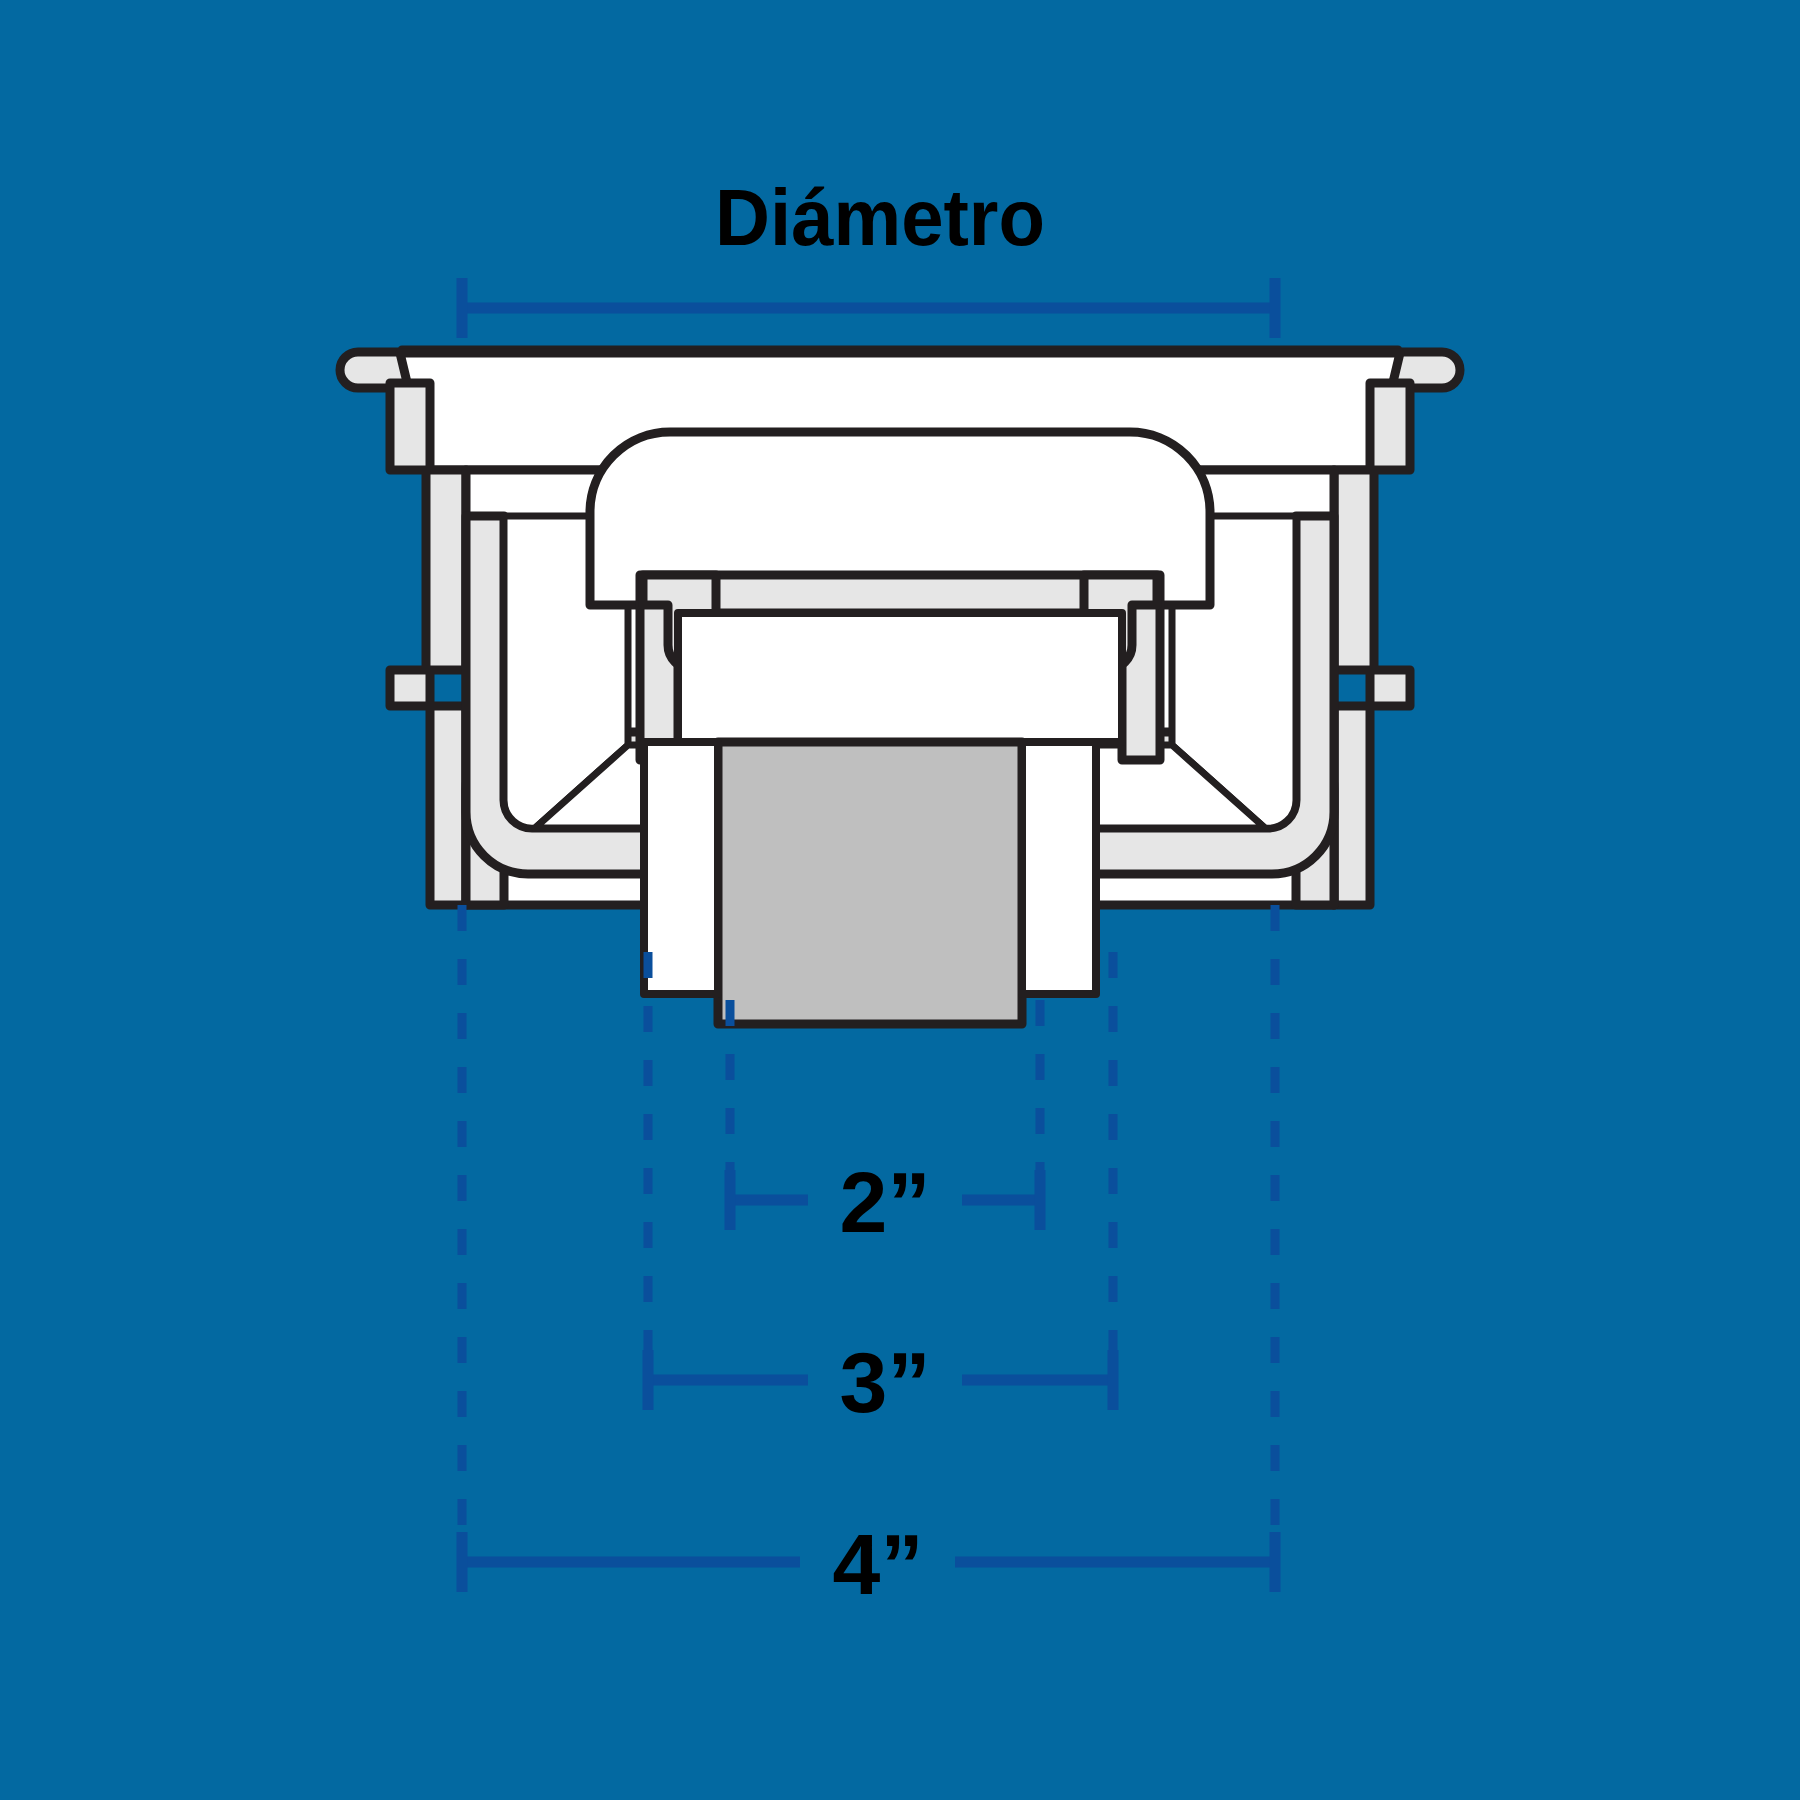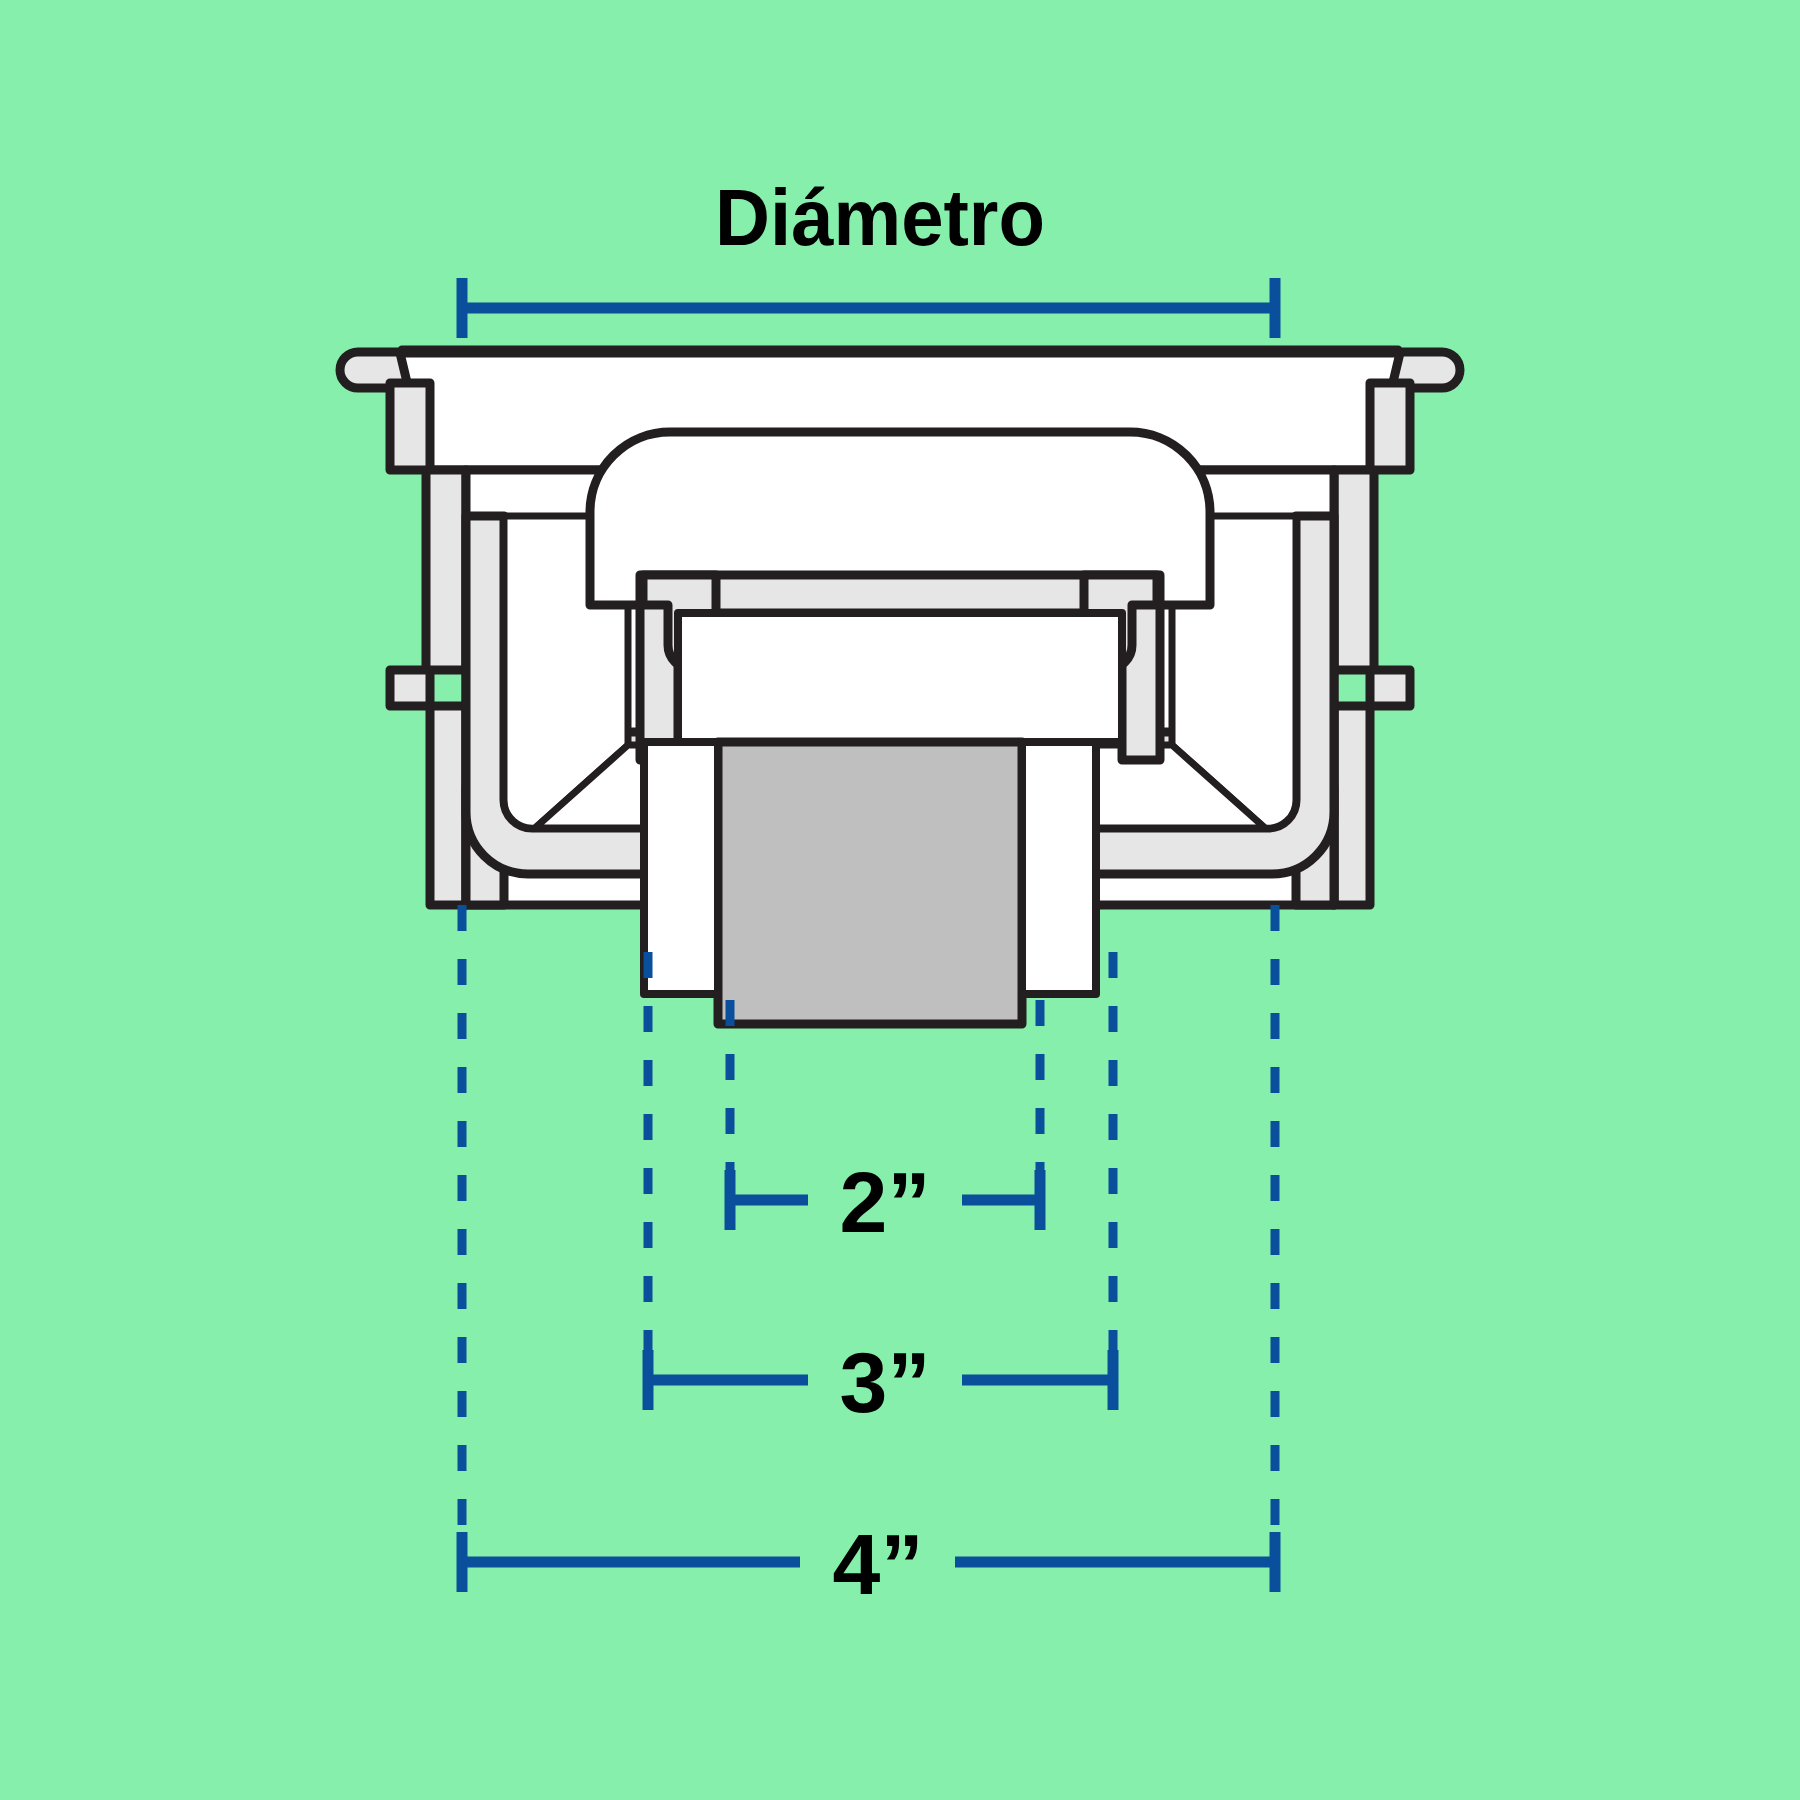--- a/index.html
+++ b/index.html
@@ -10,21 +10,21 @@
   body {
     width: 1800px;
     height: 1800px;
     font-family: "Liberation Sans", sans-serif;
     overflow: hidden;
   }
   #stage {
     position: relative;
     width: 1800px;
     height: 1800px;
-    background: #86efac;
+    background: #0369a1;
   }
   svg.drawing {
     position: absolute;
     left: 0;
     top: 0;
     width: 1800px;
     height: 1800px;
     display: block;
   }
   .dim-text {

